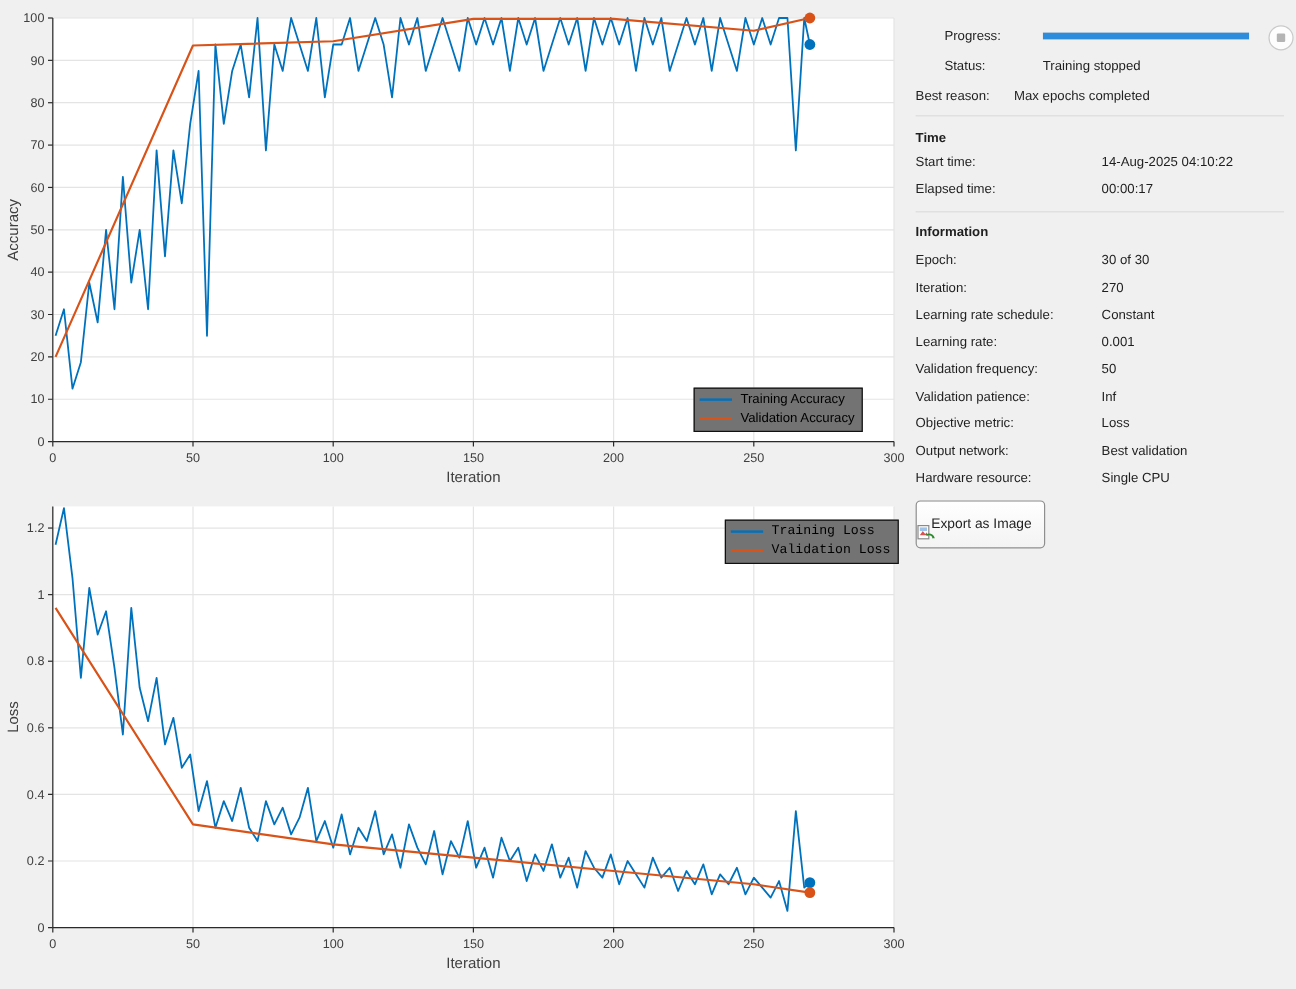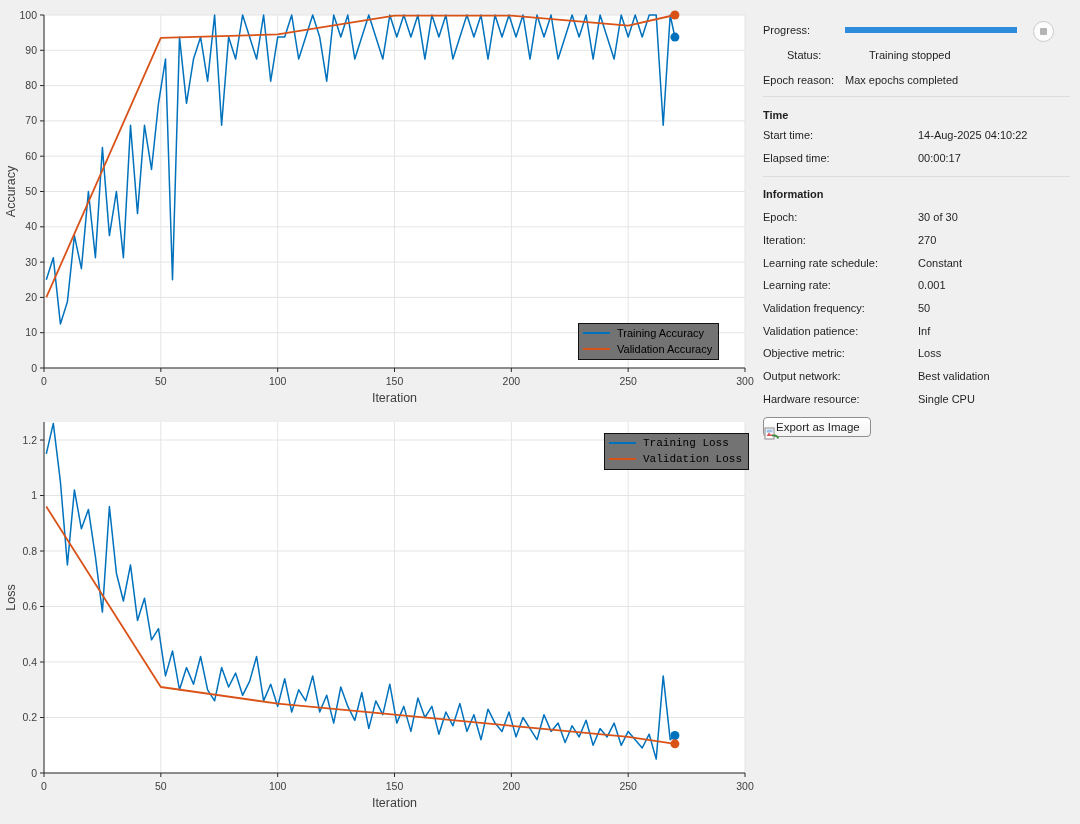--- a/index.html
+++ b/index.html
@@ -25,21 +25,21 @@
   .divider{position:absolute;left:8px;right:10px;height:1px;background:#dcdcdc;}
   .progress-track{position:relative;width:172px;height:6px;background:#d9d9d9;overflow:hidden;flex:none;}
   .progress-fill{position:absolute;left:0;top:0;bottom:0;background:#2d8cdb;}
   .stop-btn{
     position:absolute;left:270px;top:-3px;width:21px;height:21px;border-radius:50%;
     border:1px solid #c9c9c9;background:#fdfdfd;display:flex;align-items:center;justify-content:center;
     cursor:pointer;padding:0;
   }
   .stop-square{width:7px;height:7px;background:#b4b4b4;border-radius:1px;}
   .export-btn{
-    position:absolute;left:8px;top:417px;height:20px;display:inline-flex;align-items:center;
+    position:absolute;left:8px;top:417px;height:40px;display:inline-flex;align-items:center;
     border:1px solid #8f8f8f;border-radius:4px;background:linear-gradient(#ffffff,#f3f3f3);
     font-size:11.5px;color:#1f1f1f;padding:0 10px 0 6px;cursor:pointer;
     font-family:"Liberation Sans","DejaVu Sans",sans-serif;
   }
   .export-btn .ic{margin-right:6px;display:inline-flex;}
 </style>
 </head>
 <body>
 
 <div class="stage">
@@ -195,37 +195,37 @@
       <span>Training Loss</span>
     </div>
     <div class="legend-row">
       <span class="legend-line" id="leg-loss-1" style="border-top-color: rgb(217, 83, 25);"></span>
       <span>Validation Loss</span>
     </div>
   </div>
 
   <div class="panel">
 
-    <div class="p-abs" style="top:24px;">
+    <div class="p-abs" style="top:24px;margin-left:24px;">
       <span class="p-label1">Progress:</span>
       <span class="progress-track">
         <span class="progress-fill" id="progress-fill" style="width: 100%; background: rgb(45, 140, 219);"></span>
       </span>
       <button class="stop-btn">
         <span class="stop-square"></span>
       </button>
     </div>
 
     <div class="p-abs" style="top:49px;margin-left:24px;">
       <span class="p-label1">Status:</span>
       <span>Training stopped</span>
     </div>
 
     <div class="p-abs" style="top:74px;">
-      <span class="p-label1">Epoch reason:</span>
+      <span class="p-label1">Best reason:</span>
       <span>Max epochs completed</span>
     </div>
 
     <div class="divider" style="top:96px;"></div>
 
     <div class="p-abs p-head" style="top:109px;">Time</div>
 
     <div class="p-abs" style="top:129px;">
       <span class="p-label2">Start time:</span>
       <span>14-Aug-2025 04:10:22</span>

